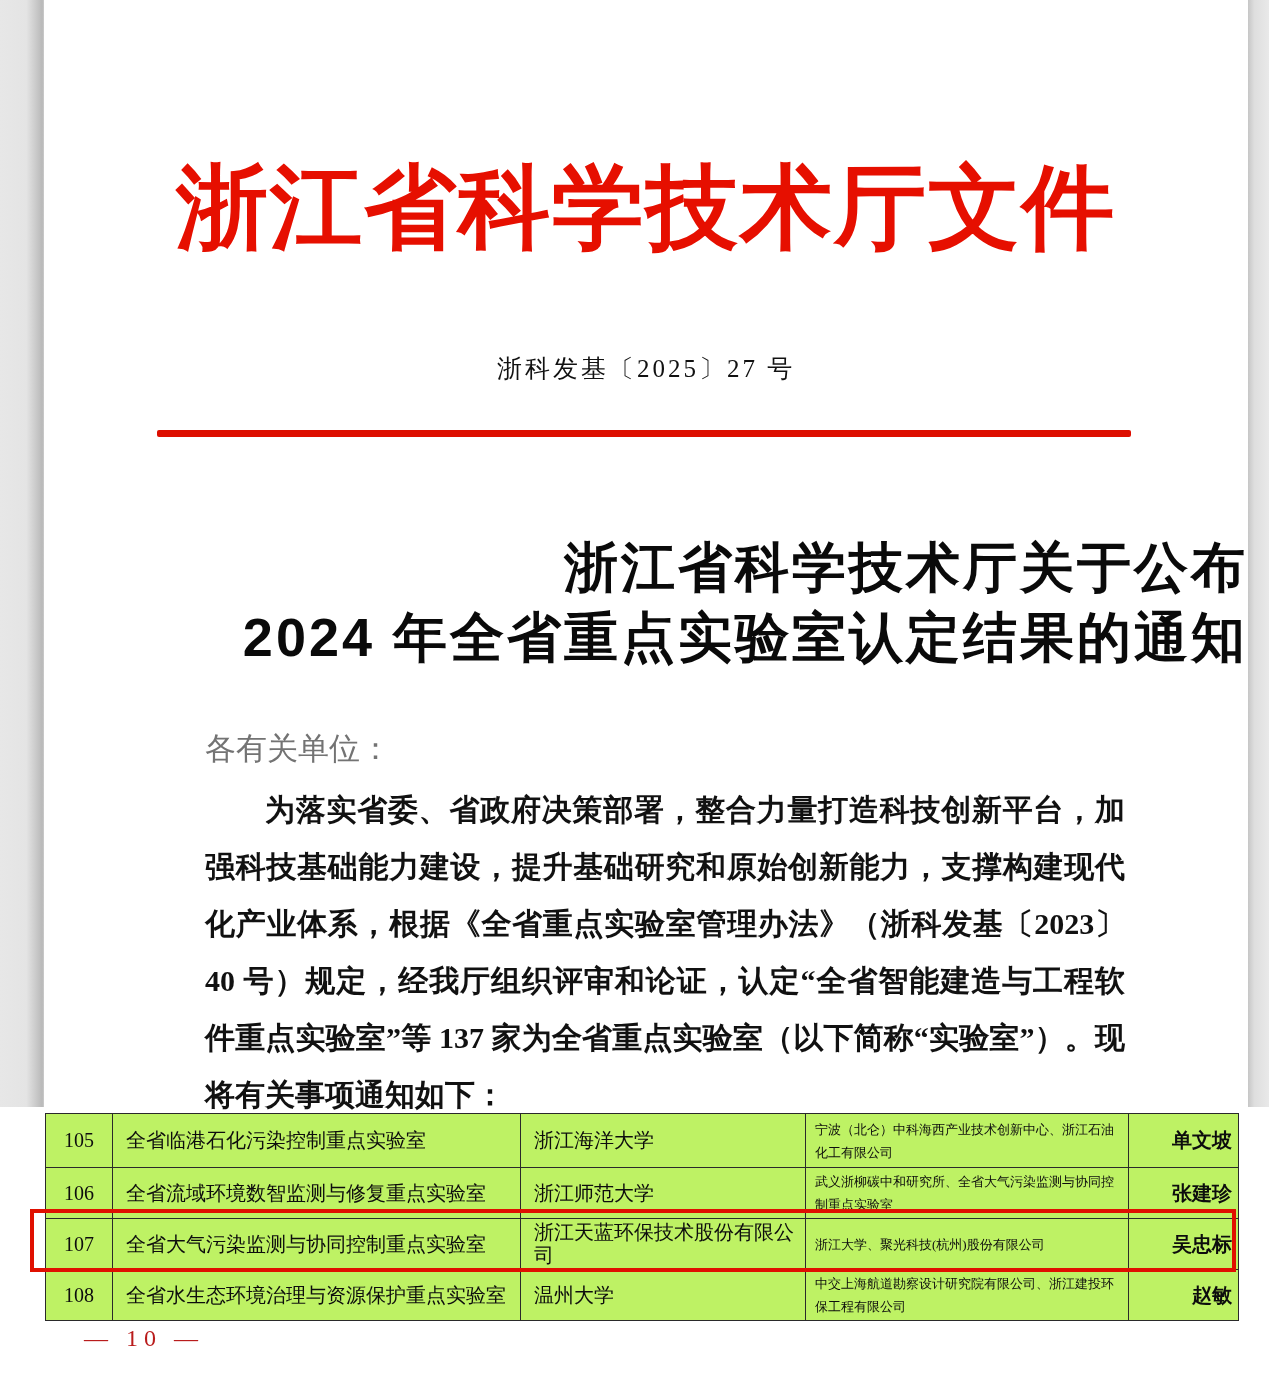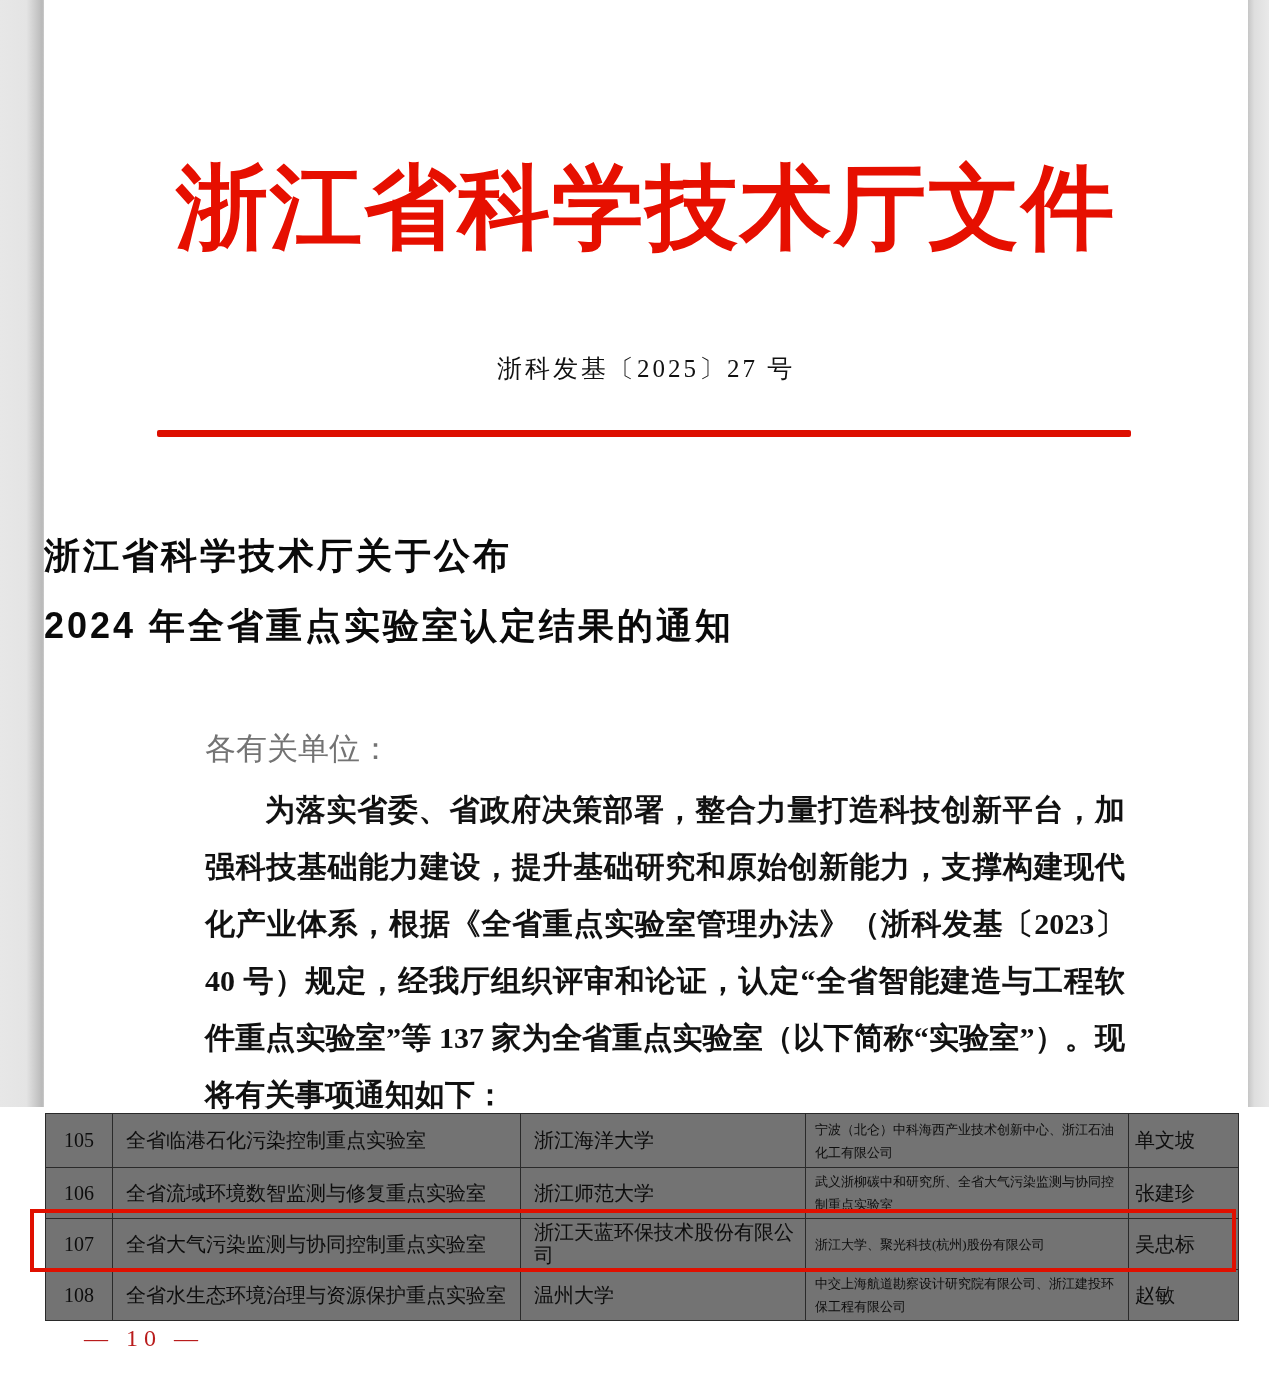--- a/index.html
+++ b/index.html
@@ -43,23 +43,23 @@
     font-size: 25px; letter-spacing: 3px;
     color: #111;
   }
   .red-rule {
     position: absolute; left: 157px; top: 430px; width: 974px; height: 7px;
     background: #dd0e00; border-radius: 2px;
   }
   
   .notice-title {
     position: absolute; left: 44px; width: 1204px;
-    text-align: left;
+    text-align: right;
     font-family: "Liberation Sans", "DejaVu Sans", sans-serif;
-    font-weight: bold; font-size: 36px; letter-spacing: 3px;
+    font-weight: bold; font-size: 54px; letter-spacing: 3px;
     color: #0a0a0a;
     white-space: nowrap;
   }
   .notice-title.line1 { top: 532px; }
   .notice-title.line2 { top: 602px; }
   
   .salutation {
     position: absolute; left: 205px; top: 728px;
     font-size: 31px; color: #737373;
   }
@@ -68,38 +68,38 @@
     font-size: 30px; line-height: 57px;
     text-align: justify; text-indent: 2em;
     color: #111;
     font-weight: bold;
   }
   
   .results-table {
     position: absolute; left: 45px; top: 1113px; width: 1193px;
     border-collapse: collapse; table-layout: fixed;
     font-size: 20px; color: #0d0d0d;
-    background: #737373;
+    background: #bef264;
   }
   .results-table td {
     border: 1.6px solid #2a2a2a;
     padding: 2px 6px;
     vertical-align: middle;
     overflow: hidden;
     line-height: 23px;
   }
   .results-table tr.h54 { height: 54px; }
   .results-table tr.h51 { height: 51px; }
   .results-table tr.h45 { height: 45px; }
   .results-table tr.h47 { height: 47px; }
   .c-no  { text-align: center; font-family: "Liberation Serif", serif; }
   .c-lab { padding-left: 13px !important; white-space: nowrap; }
   .c-host{ padding-left: 13px !important; }
   .c-part{ padding-left: 9px !important; font-size: 13px; line-height: 23px; }
-  .c-dir { text-align: left; }
+  .c-dir { text-align: right; font-weight: bold; }
   
   .highlight-box {
     position: absolute; left: 30px; top: 1209px; width: 1198px; height: 55px;
     border: 4px solid #e01000;
     background: transparent;
     z-index: 5;
   }
   
   .page-number {
     position: absolute; left: 84px; top: 1325px;

